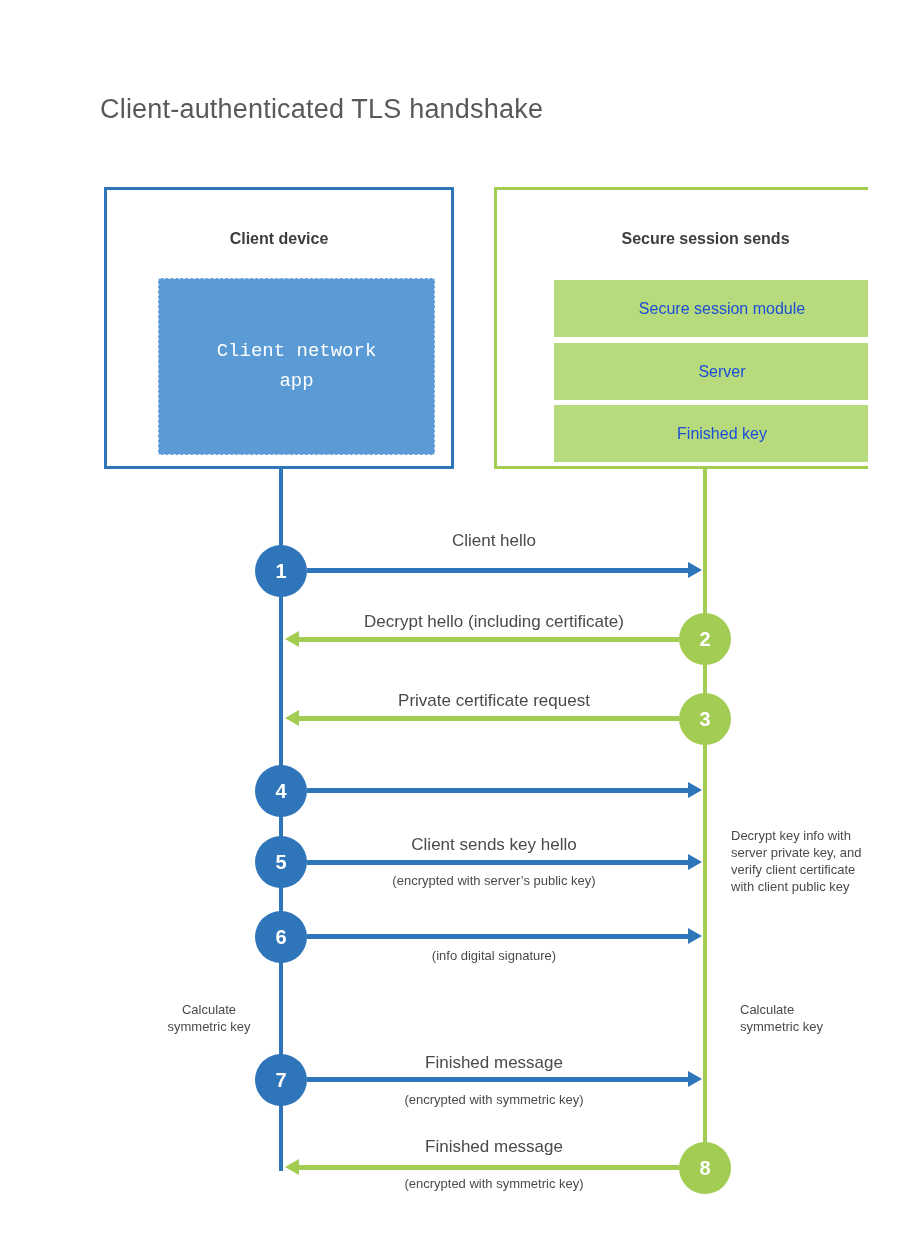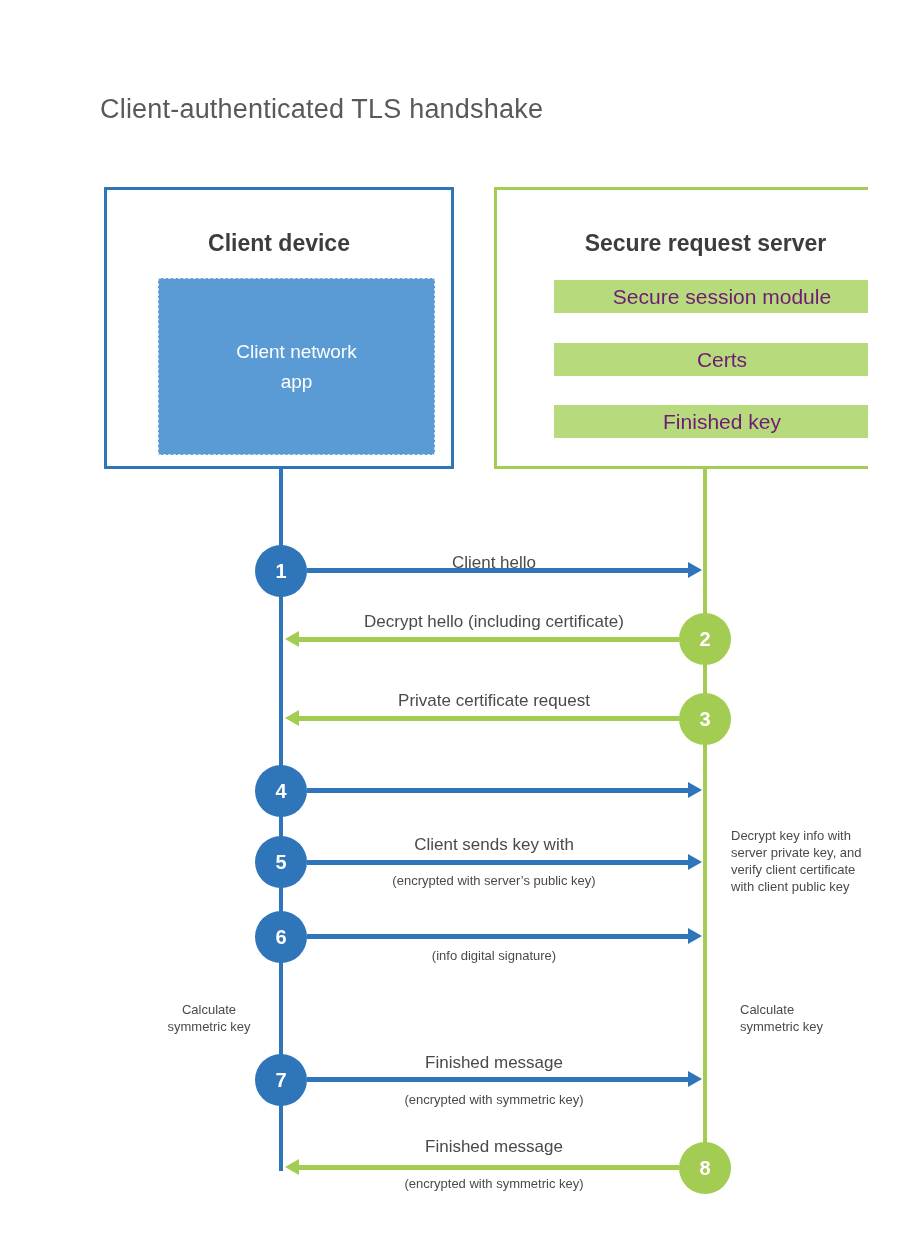--- a/index.html
+++ b/index.html
@@ -16,30 +16,30 @@
   body { font-family:"Liberation Sans","DejaVu Sans",sans-serif; }
   .canvas { position:relative; width:900px; height:1256px; background:#ffffff; overflow:hidden; }
 
   .title { position:absolute; left:36px; top:30px; font-size:27px; font-weight:400;
            color:var(--title-gray); letter-spacing:0.2px; }
 
   .box { position:absolute; top:123px; height:282px; background:#fff; }
   .blue-box  { left:40px;  width:350px; border:3px solid var(--blue); }
   .green-box { left:430px; width:423px; border:3px solid var(--green); }
   .box-title { position:absolute; left:0; right:0; top:24px; text-align:center;
-               font-size:23px; font-weight:700; color:var(--heading-gray); }
+               font-size:16px; font-weight:700; color:var(--heading-gray); }
 
   .client-app { position:absolute; left:35px; top:72px; width:277px; height:177px;
                 background:var(--blue-fill); border:1px dashed #cfdff2;
                 display:flex; align-items:center; justify-content:center; text-align:center;
-                color:#ffffff; font-size:19px; line-height:1.55; white-space:pre-line; }
+                color:#ffffff; font-size:19px; line-height:1.55; white-space:pre-line;font-family:Liberation Mono, monospace; }
 
-  .bar { position:absolute; left:41px; width:336px; height:33px; background:var(--green-fill);
+  .bar { position:absolute; left:41px; width:336px; height:57px; background:var(--green-fill);
          display:flex; align-items:center; justify-content:center;
-         color:#701a75; font-size:21px; }
+         color:#1d4ed8; font-size:16px; }
   .bar1 { top:74px; } .bar2 { top:137px; } .bar3 { top:199px; }
 
   .vline { position:absolute; width:4px; }
   .blue-line  { left:215px; top:405px; height:702px; background:var(--blue); }
   .green-line { left:639px; top:405px; height:700px; background:var(--green); }
 
   .circle { position:absolute; width:52px; height:52px; border-radius:50%;
             display:flex; align-items:center; justify-content:center;
             color:#ffffff; font-size:20px; font-weight:700; z-index:3; }
   .c-blue  { left:191px; background:var(--blue); }
@@ -54,21 +54,21 @@
                     border-left:14px solid var(--blue); }
   .a-left { left:235px; width:380px; background:var(--green); }
   .a-left::before { content:""; position:absolute; right:100%; top:-6px;
                     border-top:8px solid transparent; border-bottom:8px solid transparent;
                     border-right:14px solid var(--green); }
   .a1 { top:504px; } .a2 { top:573px; } .a3 { top:652px; } .a4 { top:724px; }
   .a5 { top:796px; } .a6 { top:870px; } .a7 { top:1013px; } .a8 { top:1101px; }
 
   .msg { position:absolute; left:240px; width:380px; text-align:center;
          font-size:17px; color:var(--label-gray); z-index:1; }
-  .m1 { top:489px; } .m2 { top:548px; } .m3 { top:627px; } .m4 { top:698px; }
+  .m1 { top:467px; } .m2 { top:548px; } .m3 { top:627px; } .m4 { top:698px; }
   .m5 { top:771px; } .m6 { top:846px; } .m7 { top:989px; } .m8 { top:1073px; }
 
   .sub { position:absolute; left:240px; width:380px; text-align:center;
          font-size:13px; color:var(--label-gray); }
   .u5 { top:809px; } .u6 { top:884px; } .u7 { top:1028px; } .u8 { top:1112px; }
 
   .note { position:absolute; font-size:13px; line-height:1.32; color:var(--label-gray);
           white-space:pre-line; }
   .decrypt-note { left:667px; top:763px; width:180px; text-align:left; }
   .calc-left  { left:85px;  top:937px; width:120px; text-align:center; }
@@ -81,23 +81,23 @@
 
   <div class="title">Client-authenticated TLS handshake</div>
 
   <div class="box blue-box">
     <div class="box-title">Client device</div>
     <div class="client-app">Client network
 app</div>
   </div>
 
   <div class="box green-box">
-    <div class="box-title">Secure request server</div>
+    <div class="box-title">Secure session sends</div>
     <div class="bar bar1">Secure session module</div>
-    <div class="bar bar2">Certs</div>
+    <div class="bar bar2">Server</div>
     <div class="bar bar3">Finished key</div>
   </div>
 
   <div class="vline blue-line"></div>
   <div class="vline green-line"></div>
 
   <div class="circle c-blue c1">
       <span>1</span>
     </div>
   <div class="arrow a-right a1"></div>
@@ -117,21 +117,21 @@
 
   <div class="circle c-blue c4">
       <span>4</span>
     </div>
   <div class="arrow a-right a4"></div>
 
   <div class="circle c-blue c5">
       <span>5</span>
     </div>
   <div class="arrow a-right a5"></div>
-  <div class="msg m5">Client sends key with</div>
+  <div class="msg m5">Client sends key hello</div>
   <div class="sub u5">(encrypted with server’s public key)</div>
 
   <div class="circle c-blue c6">
       <span>6</span>
     </div>
   <div class="arrow a-right a6"></div>
   <div class="sub u6">(info digital signature)</div>
 
   <div class="circle c-blue c7">
       <span>7</span>

